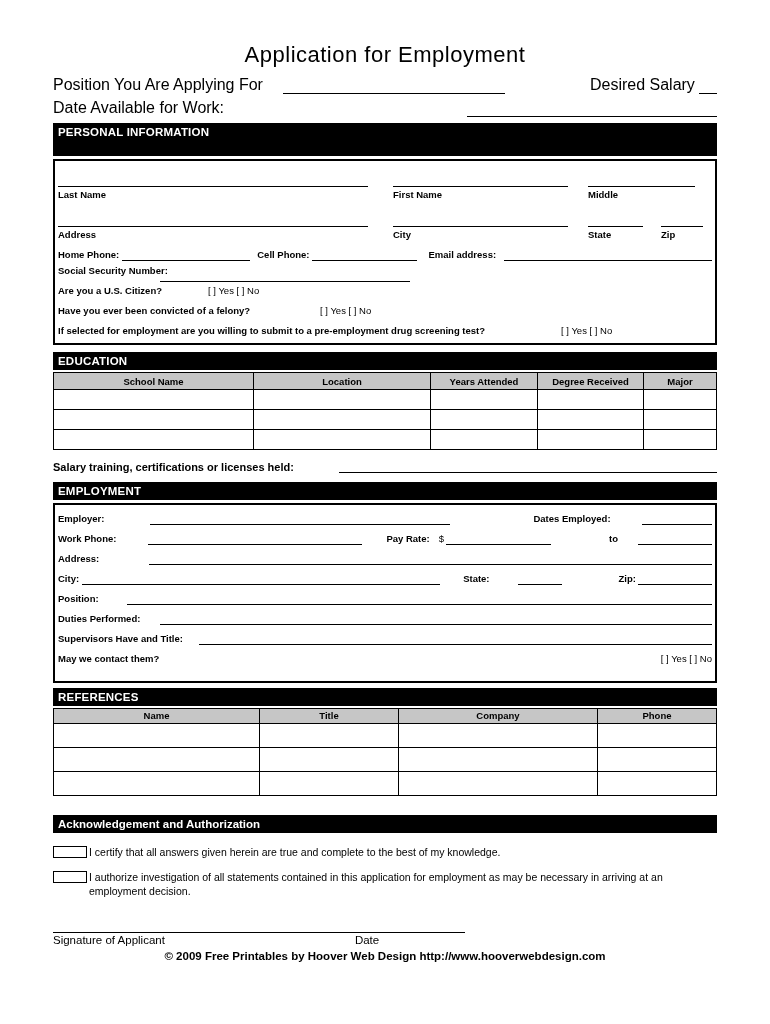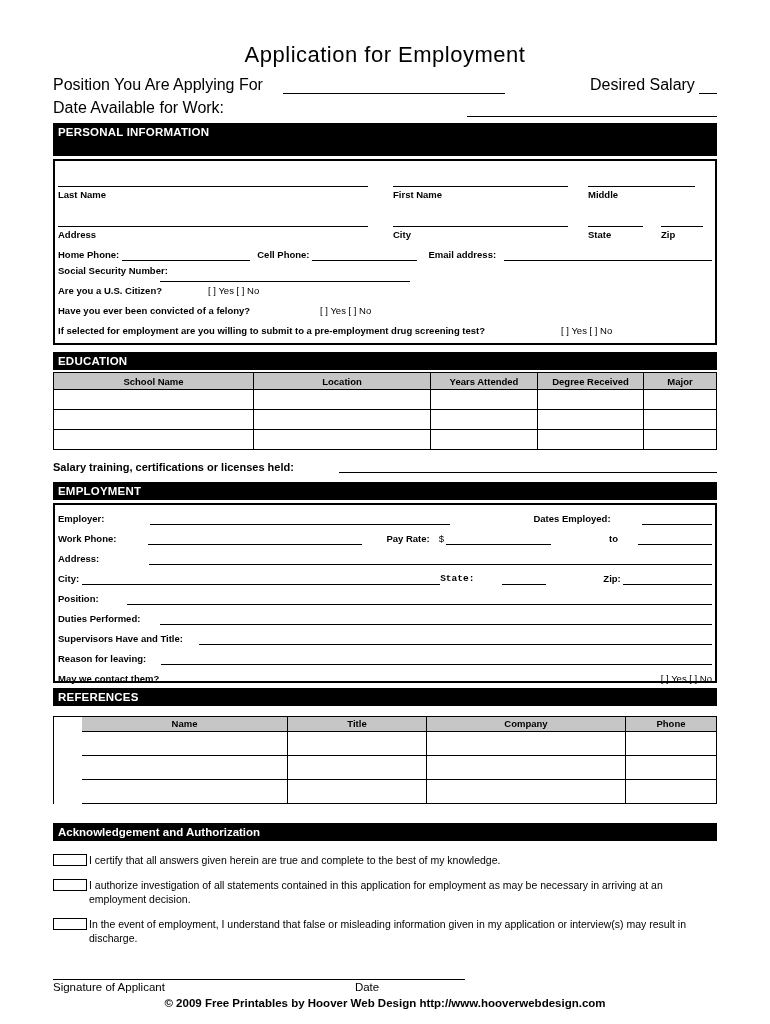--- a/index.html
+++ b/index.html
@@ -52,21 +52,21 @@
   .edu-tbl { margin-top:2px; }
   .trow { display:flex; border-bottom:1px solid #000; }
   .trow > div { border-right:1px solid #000; }
   .trow > div:last-child { border-right:none; }
   .thead > div {
     background:#c6c6c6; font-size:9.5px; font-weight:700; text-align:center;
   }
   .edu-tbl .thead > div { height:16px; line-height:18px; }
   .edu-tbl .tbody > div { height:19px; background:#fff; }
   .ec1{width:200px;} .ec2{width:177px;} .ec3{width:107px;} .ec4{width:106px;} .ec5{flex:1;}
-  .ref-tbl { margin-top:10px;padding-left:28px; }
+  .ref-tbl { margin-top:2px; }
   .ref-tbl .thead > div { height:14px; line-height:14px; }
   .ref-tbl .tbody > div { height:23px; background:#fff; }
   .rc1{width:206px;} .rc2{width:139px;} .rc3{width:199px;} .rc4{flex:1;}
 
   .other-row { margin-top:7px; display:flex; align-items:flex-end; height:16px; }
   .other-row .blbl { font-size:11px; font-weight:700; white-space:nowrap; }
   .other-row .fill { height:12px; }
 
   .m-emp-bar { margin-top:9px; }
   .emp-box { margin-top:3px; height:180px; }
@@ -217,40 +217,36 @@
         <span class="blbl" style="margin-left:58px;">to</span>
         <span class="fill grow" style="margin-left:20px;"></span>
       </div>
       <div class="erow">
         <span class="blbl">Address:</span>
         <span class="fill grow" style="margin-left:50px;"></span>
       </div>
       <div class="erow">
         <span class="blbl">City:</span>
         <span class="fill" style="margin-left:3px;width:358px;"></span>
-        <span class="blbl" style="margin-left:0;font-family:Liberation Mono, monospace;">State:</span>
+        <span class="blbl" style="margin-left:23px;">State:</span>
         <span class="fill" style="margin-left:28px;width:44px;"></span>
         <span class="blbl" style="margin-left:57px;">Zip:</span>
         <span class="fill grow" style="margin-left:2px;"></span>
       </div>
       <div class="erow">
         <span class="blbl">Position:</span>
         <span class="fill grow" style="margin-left:28px;"></span>
       </div>
       <div class="erow">
         <span class="blbl">Duties Performed:</span>
         <span class="fill grow" style="margin-left:20px;"></span>
       </div>
       <div class="erow">
         <span class="blbl">Supervisors Have and Title:</span>
         <span class="fill grow" style="margin-left:16px;"></span>
-      </div>
-      <div class="erow">
-        <span class="blbl">Reason for leaving:</span>
-        <span class="fill grow" style="margin-left:15px;"></span>
       </div>
       <div class="erow">
         <span class="blbl">May we contact them?</span>
         <span style="margin-left:14px;font-weight:400;line-height:13px;">[ ] Yes [ ] No</span>
       </div>
     </div>
 
     <div class="bar m-ref-bar">REFERENCES</div>
     <div class="tbl ref-tbl">
       <div class="trow thead">
@@ -281,24 +277,20 @@
 
     <div class="bar ack-bar m-ack-bar">Acknowledgement and Authorization</div>
     <div class="cbrow cb1">
       <span class="cbox"></span>
       <span class="cbtext">I certify that all answers given herein are true and complete to the best of my knowledge.</span>
     </div>
     <div class="cbrow cb2">
       <span class="cbox"></span>
       <span class="cbtext">I authorize investigation of all statements contained in this application for employment as may be necessary in arriving at an employment decision.</span>
     </div>
-    <div class="cbrow cb3">
-      <span class="cbox"></span>
-      <span class="cbtext">In the event of employment, I understand that false or misleading information given in my application or interview(s) may result in discharge.</span>
-    </div>
 
     <div class="sig-line"></div>
     <div class="sig-labels">
       <span>Signature of  Applicant</span>
       <span class="sig-date">Date</span>
     </div>
     <div class="copyright">© 2009 Free Printables by Hoover Web Design http://www.hooverwebdesign.com</div>
   </div>
 </div>
 

